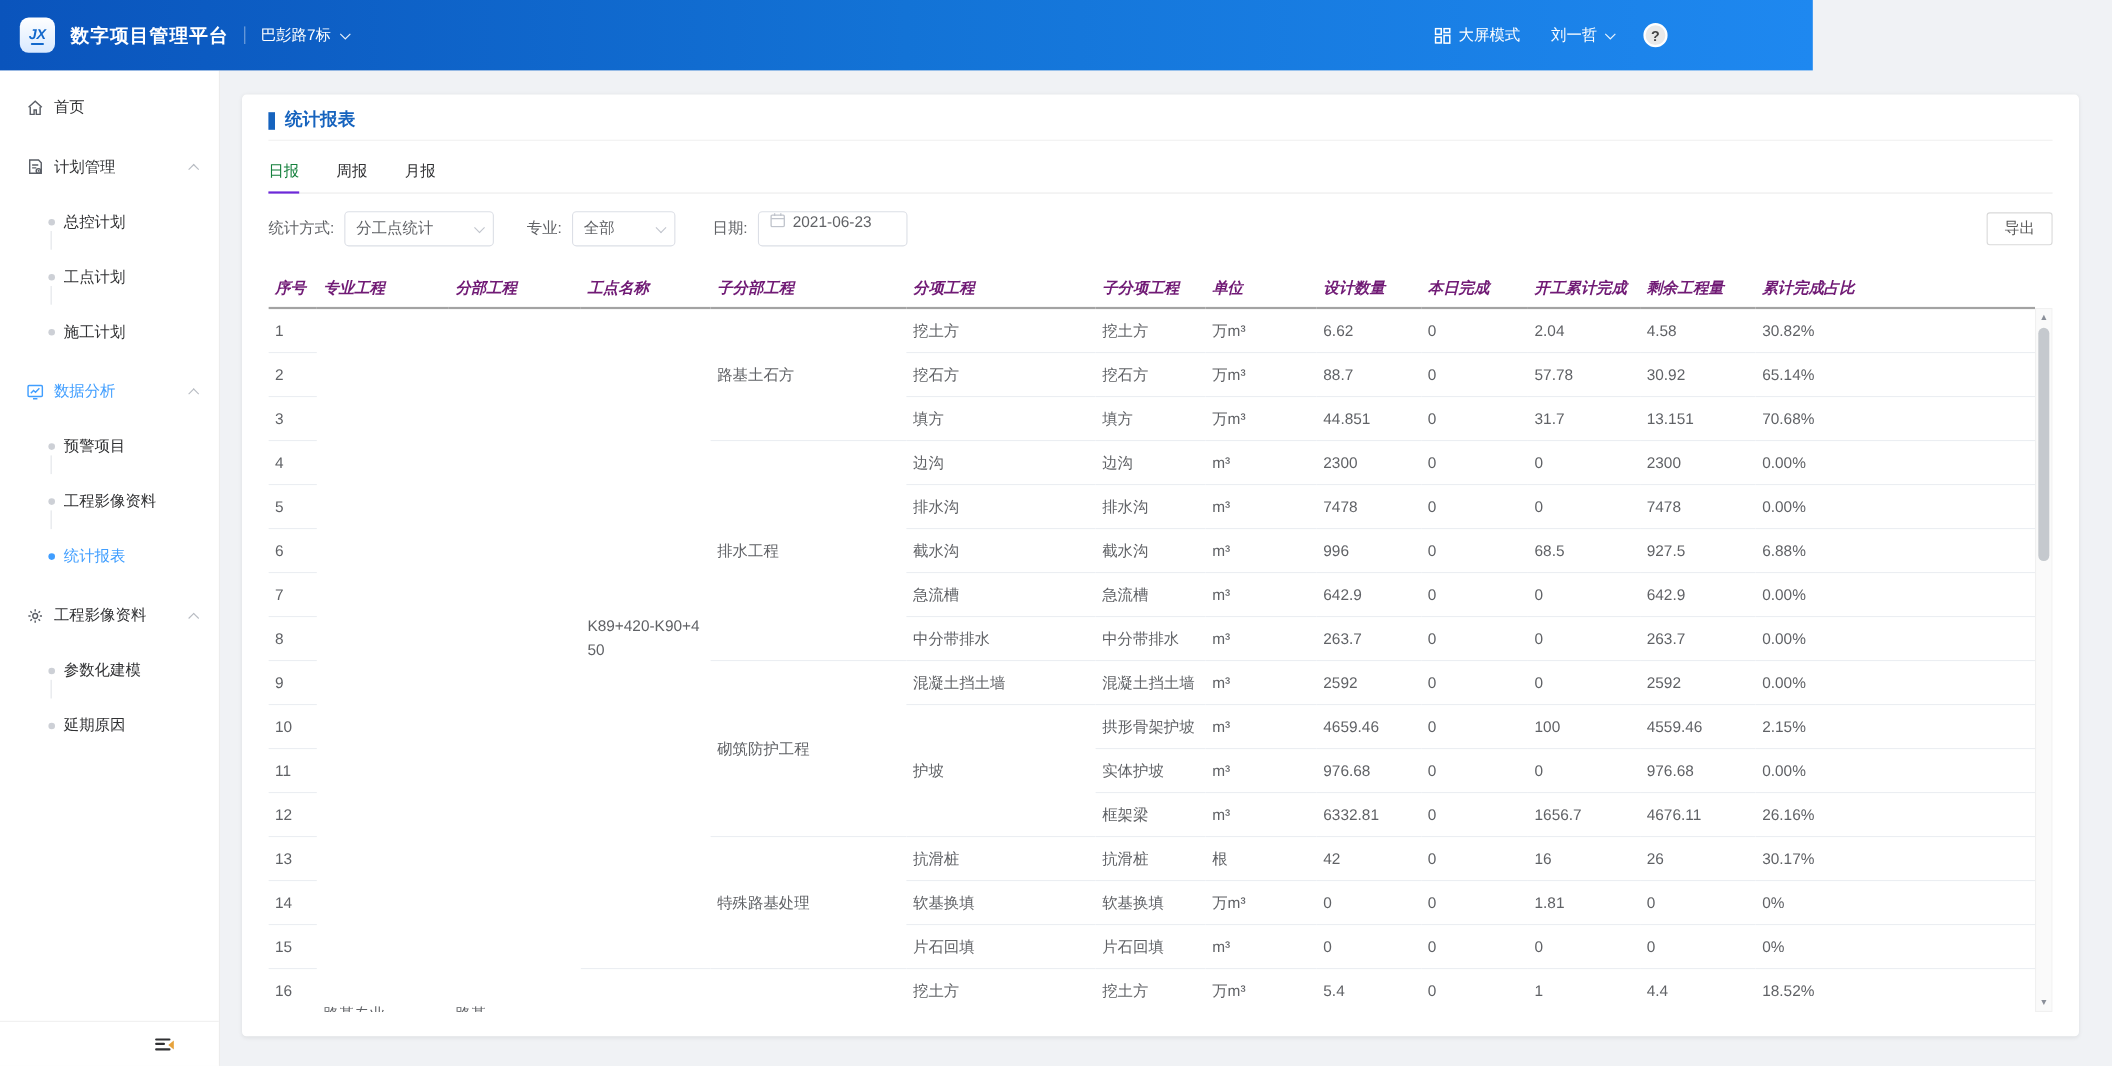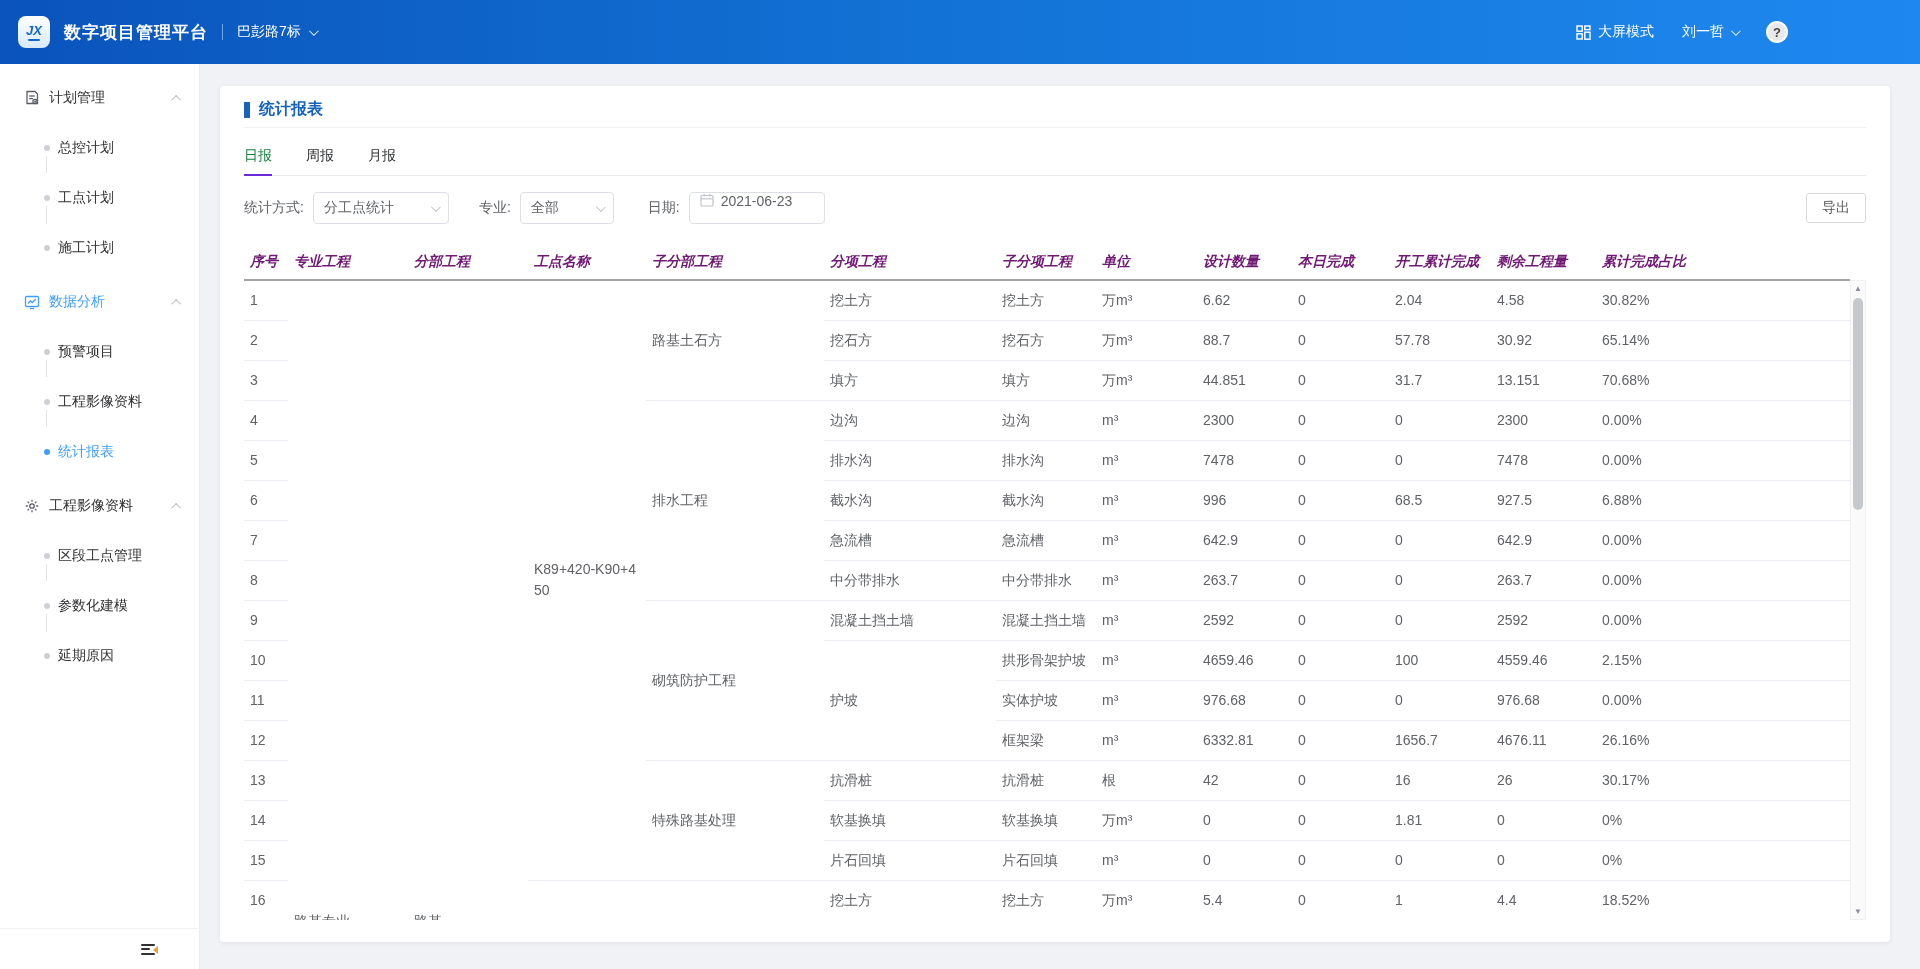--- a/index.html
+++ b/index.html
@@ -4,21 +4,21 @@
 <style>
   * { box-sizing: border-box; }
   html,body { margin:0; padding:0; }
   body {
     width:1920px; height:969px; overflow:hidden;
     font-family:"Liberation Sans","DejaVu Sans",sans-serif;
     background:#f0f2f5; position:relative;
   }
   
   .app-header {
-    position:absolute; top:0; left:0; width:1920px; height:64px;
+    position:absolute; top:0; left:0; width:1648px; height:64px;
     background:linear-gradient(90deg,#0a54bc 0%,#1373d6 50%,#1e88f0 100%);
     display:flex; align-items:center; color:#fff; z-index:10;
   }
   .logo {
     width:32px; height:32px; border-radius:8px; margin-left:18px;
     background:linear-gradient(180deg,#ffffff 0%,#d8e9ff 100%);
     color:#1268cc; font-weight:bold; font-style:italic; font-size:13px;
     display:flex; flex-direction:column; align-items:center; justify-content:center; line-height:1;
   }
   .logo .logo-bar { width:12px; height:2px; background:#1268cc; margin-top:2px; border-radius:1px;}
@@ -156,20 +156,29 @@
       <span>?</span>
     </div>
   </div>
 </div>
 
 <div class="sidebar">
   <div class="menu" id="menu">
       <div class="menu-item section">
         <span class="mi-icon">
           <svg width="16" height="16" viewBox="0 0 16 16" fill="none" stroke="currentColor" stroke-width="1.3">
+            <path d="M2 7.5 8 2l6 5.5"></path>
+            <path d="M3.5 7v7h3.5v-4h2v4h3.5V7"></path>
+          </svg>
+        </span>
+        <span>首页</span>
+      </div>
+      <div class="menu-item section">
+        <span class="mi-icon">
+          <svg width="16" height="16" viewBox="0 0 16 16" fill="none" stroke="currentColor" stroke-width="1.3">
             <path d="M3 1.5h8l2.5 2.5v9.5H3z"></path>
             <line x1="5.2" y1="6" x2="10.8" y2="6"></line>
             <line x1="5.2" y1="8.6" x2="9" y2="8.6"></line>
             <circle cx="11" cy="11.4" r="2.1"></circle>
             <path d="M11 10.4v1.1h1"></path>
           </svg>
         </span>
         <span>计划管理</span>
         <span class="chev up sec-chev"></span>
       </div>
@@ -210,24 +219,20 @@
       </div>
       <div class="menu-item section">
         <span class="mi-icon">
           <svg width="16" height="16" viewBox="0 0 16 16" fill="none" stroke="currentColor" stroke-width="1.3">
             <circle cx="8" cy="8" r="2.2"></circle>
             <path d="M8 1.8v2M8 12.2v2M1.8 8h2M12.2 8h2M3.6 3.6l1.4 1.4M11 11l1.4 1.4M12.4 3.6 11 5M5 11l-1.4 1.4"></path>
           </svg>
         </span>
         <span>工程影像资料</span>
         <span class="chev up sec-chev"></span>
-      </div>
-      <div class="menu-item sub has-line">
-        <span class="bullet"></span>
-        <span>区段工点管理</span>
       </div>
       <div class="menu-item sub has-line">
         <span class="bullet"></span>
         <span>参数化建模</span>
       </div>
       <div class="menu-item sub">
         <span class="bullet"></span>
         <span>延期原因</span>
       </div>
     </div>

